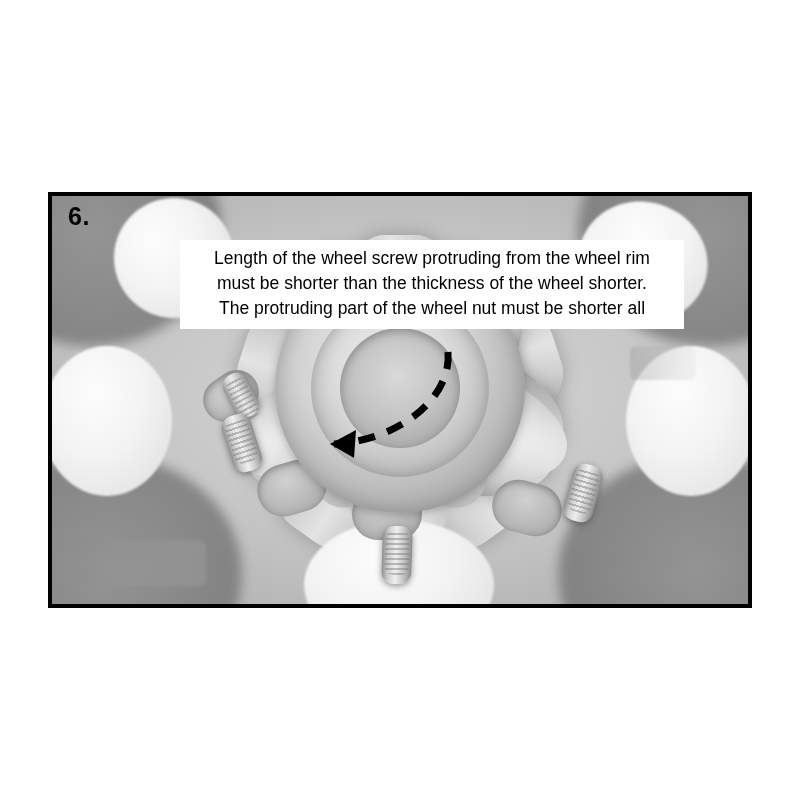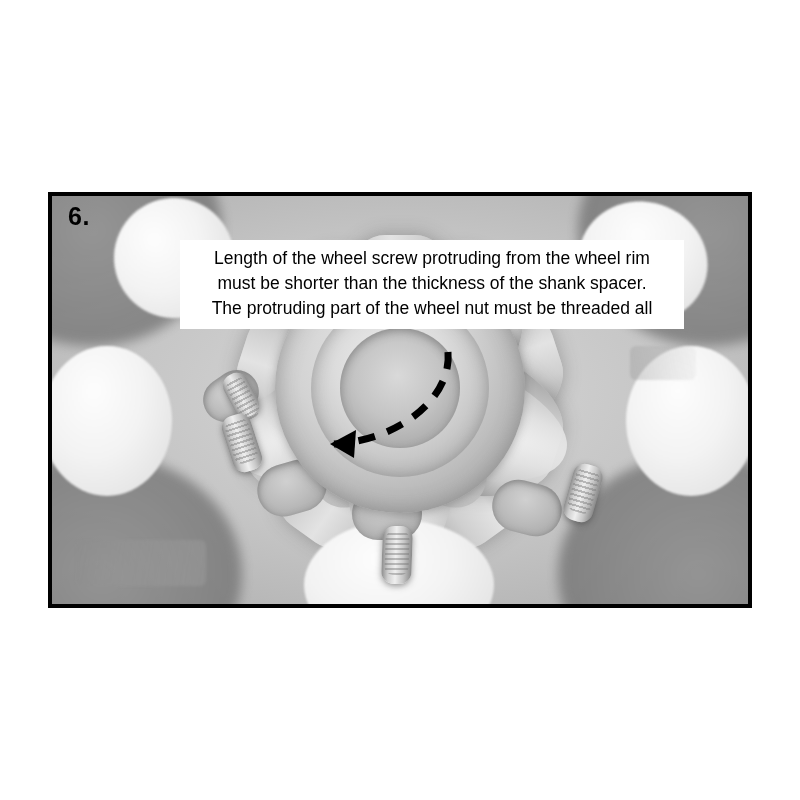--- a/index.html
+++ b/index.html
@@ -282,18 +282,18 @@
 
     <svg id="arrow-svg" viewBox="0 0 220 130">
       <path d="M196 8 C 200 52, 150 96, 82 100" fill="none" stroke="#000000" stroke-width="7" stroke-dasharray="17 13" stroke-linecap="butt"></path>
       <polygon points="78,100 104,86 102,114" fill="#000000"></polygon>
     </svg>
 
     <div id="step-number">6.</div>
 
     <div id="caption">
       <span class="line">Length of the wheel screw protruding from the wheel rim</span>
-      <span class="line">must be shorter than the thickness of the shank spacer.</span>
-      <span class="line">The protruding part of the wheel nut must be threaded all</span>
+      <span class="line">must be shorter than the thickness of the wheel shorter.</span>
+      <span class="line">The protruding part of the wheel nut must be shorter all</span>
     </div>
 
   </div>
 </div>
 
 </body></html>

